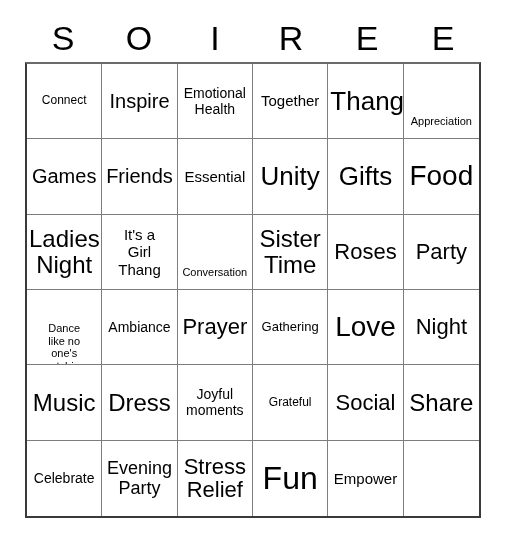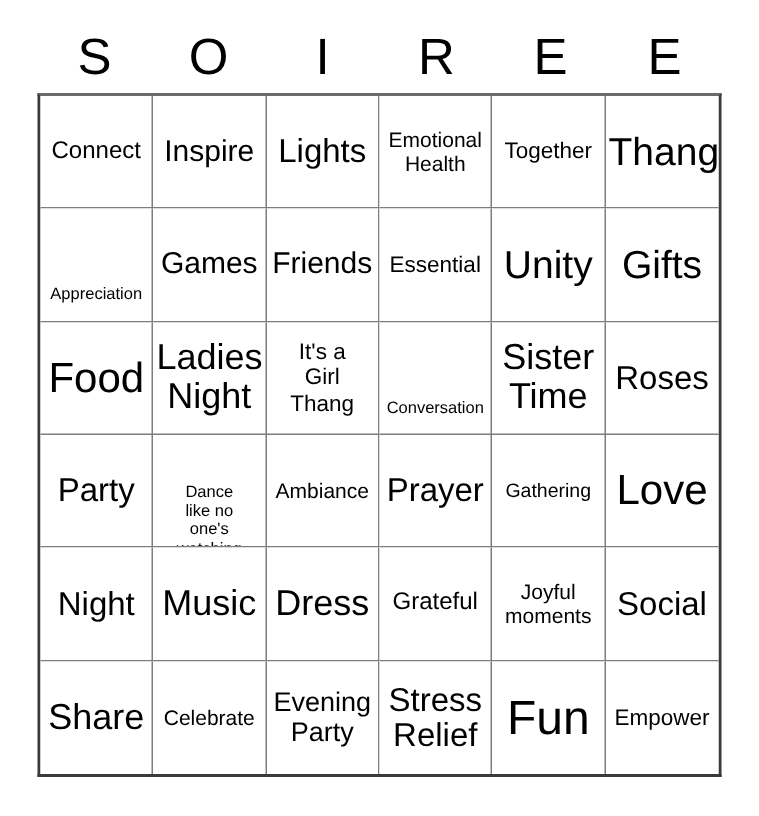--- a/index.html
+++ b/index.html
@@ -75,21 +75,21 @@
     line-height: 1.06;
     color: #000;
     font-family: "Liberation Sans", sans-serif;
     white-space: pre-line;
   }
   
   .s-xs  { font-size: 11px; line-height: 1.14; margin-top: 40px; }
   .s-sm  { font-size: 13px; line-height: 1.14; }
   .s-sm2 { font-size: 14px; line-height: 1.16; }
   .s-md  { font-size: 15px; line-height: 1.16; }
-  .s-md2 { font-size: 16px; line-height: 1.14; }
+  .s-md2 { font-size: 12px; line-height: 1.14; }
   .s-lg  { font-size: 18px; line-height: 1.12; }
   .s-lg2 { font-size: 20px; line-height: 1.1; }
   .s-xl  { font-size: 22px; line-height: 1.08; }
   .s-xl2 { font-size: 24px; line-height: 1.06; }
   .s-xxl { font-size: 26px; line-height: 1.04; }
   .s-xxl2{ font-size: 28px; line-height: 1.02; }
   .s-huge{ font-size: 32px; line-height: 1.0; }
 </style>
 </head>
 <body>
@@ -106,23 +106,20 @@
     </div>
 
   <div id="grid">
       <div class="cell">
         <span class="cell-text s-md2">Connect</span>
       </div>
       <div class="cell">
         <span class="cell-text s-lg2">Inspire</span>
       </div>
       <div class="cell">
-        <span class="cell-text s-xl">Lights</span>
-      </div>
-      <div class="cell">
         <span class="cell-text s-sm2">Emotional
 Health</span>
       </div>
       <div class="cell">
         <span class="cell-text s-md">Together</span>
       </div>
       <div class="cell">
         <span class="cell-text s-xxl">Thang!</span>
       </div>
       <div class="cell">
@@ -189,27 +186,27 @@
       <div class="cell">
         <span class="cell-text s-xl">Night</span>
       </div>
       <div class="cell">
         <span class="cell-text s-xl2">Music</span>
       </div>
       <div class="cell">
         <span class="cell-text s-xl2">Dress</span>
       </div>
       <div class="cell">
-        <span class="cell-text s-md2">Grateful</span>
-      </div>
-      <div class="cell">
         <span class="cell-text s-sm2">Joyful
 moments</span>
       </div>
       <div class="cell">
+        <span class="cell-text s-md2">Grateful</span>
+      </div>
+      <div class="cell">
         <span class="cell-text s-xl">Social</span>
       </div>
       <div class="cell">
         <span class="cell-text s-xl2">Share</span>
       </div>
       <div class="cell">
         <span class="cell-text s-sm2">Celebrate</span>
       </div>
       <div class="cell">
         <span class="cell-text s-lg">Evening

